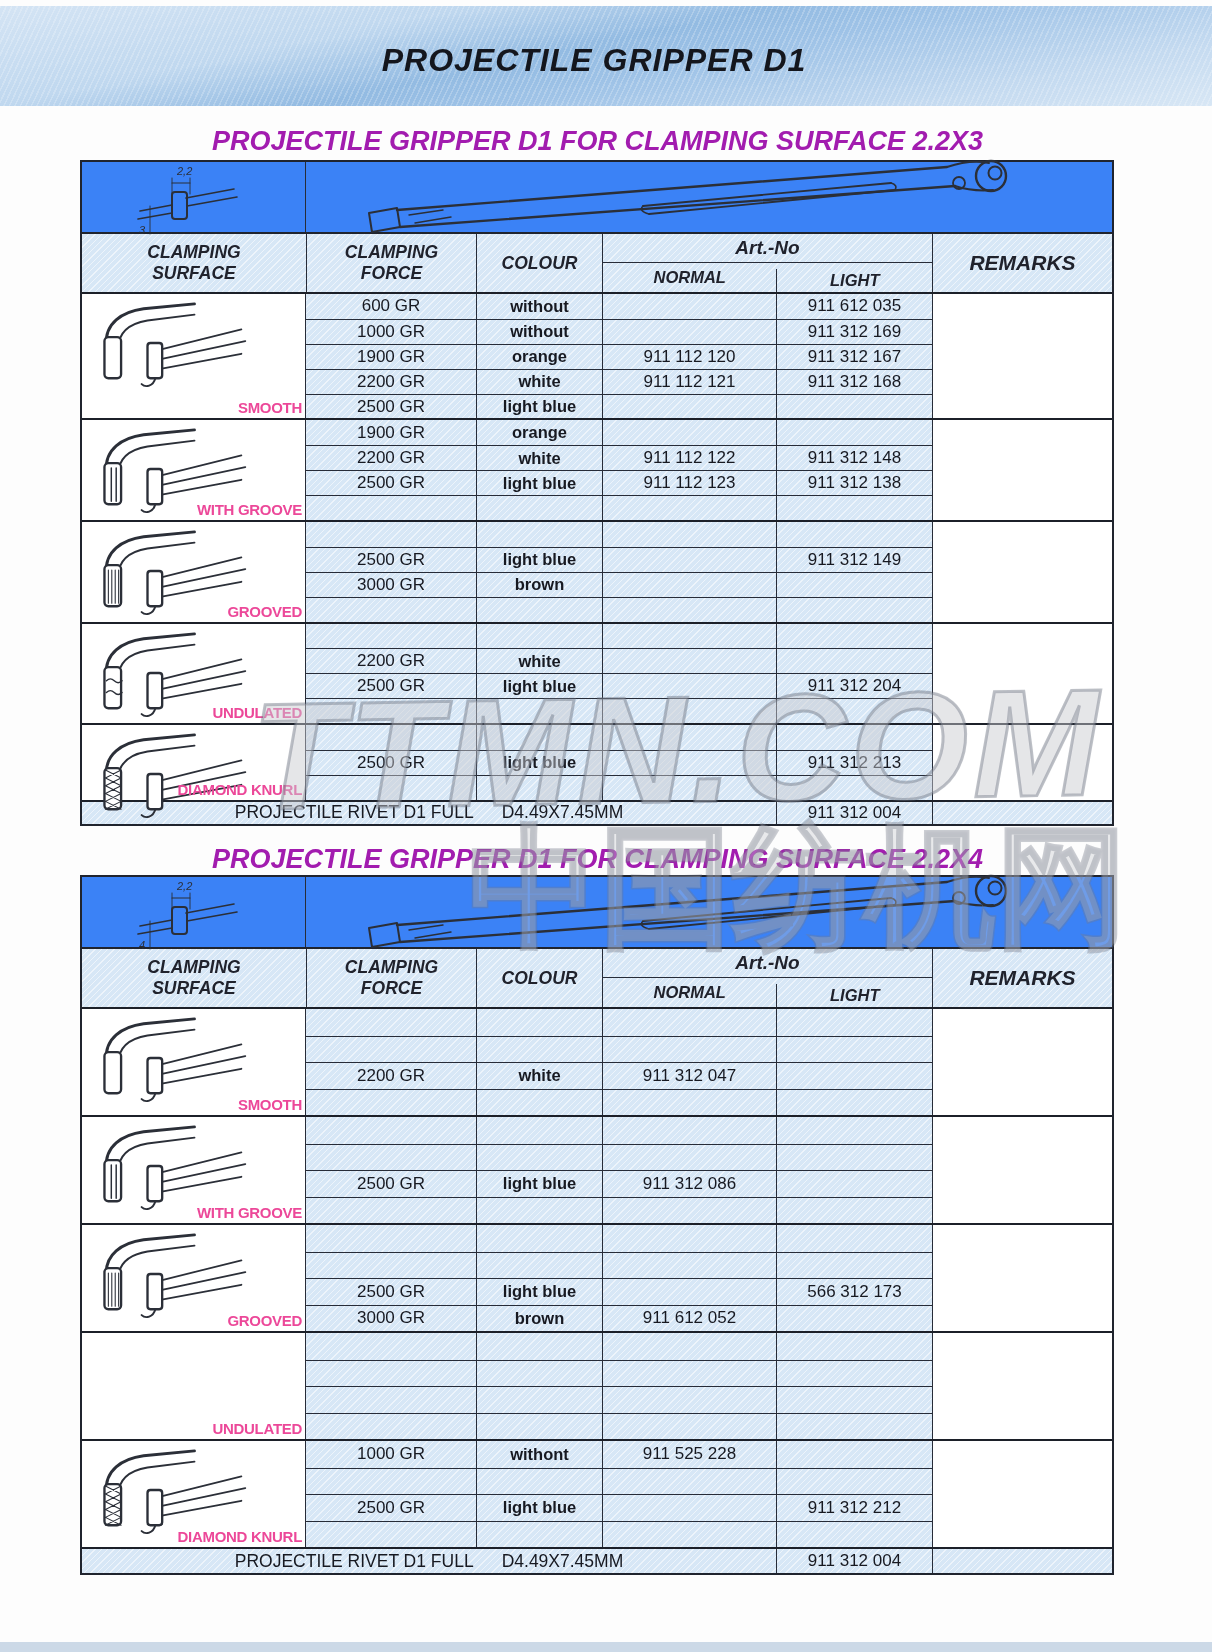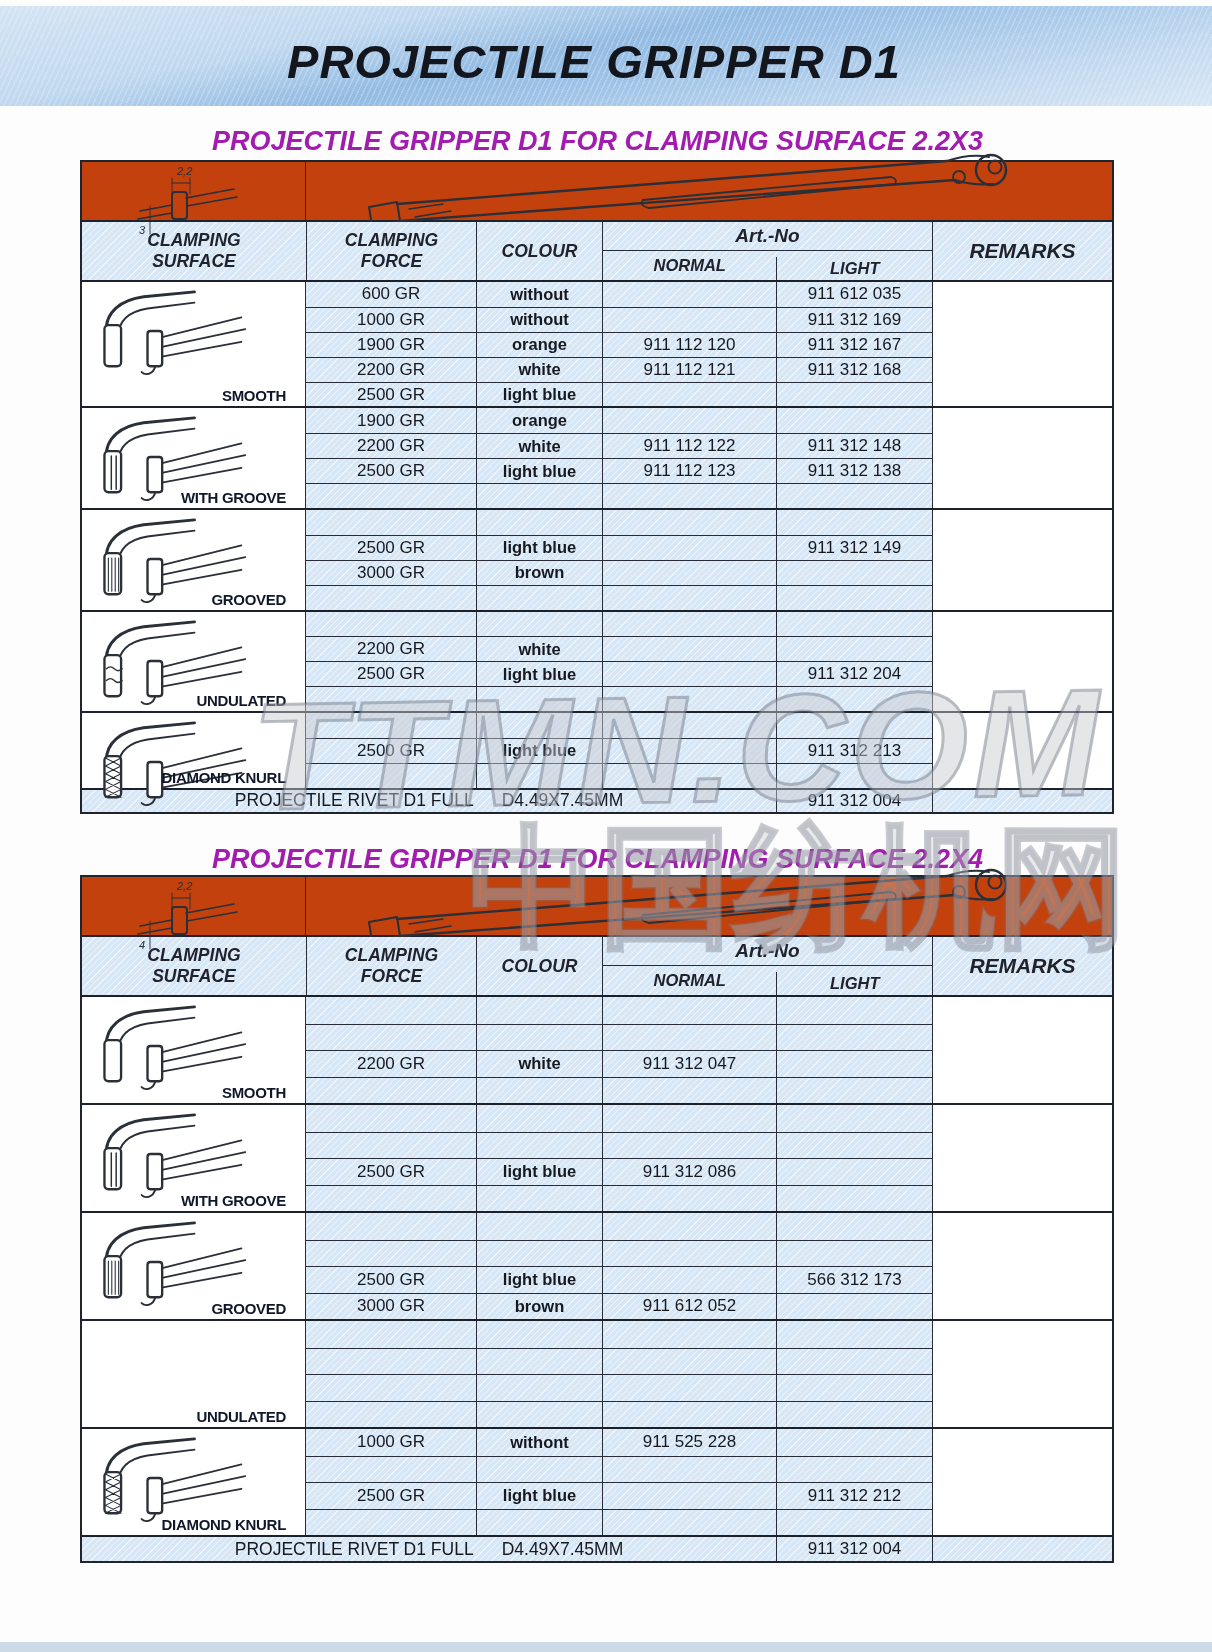--- a/index.html
+++ b/index.html
@@ -3,34 +3,34 @@
 <meta charset="utf-8">
 <style>
   html,body{margin:0;padding:0;background:#e9e9e9;}
   .page{position:relative;width:1212px;height:1652px;margin:0 auto;background:#fdfdfd;
         overflow:hidden;font-family:"Liberation Sans",sans-serif;color:#171921;}
   
   .banner{position:absolute;left:0;top:6px;width:1212px;height:100px;
     background:
       repeating-linear-gradient(115deg, rgba(255,255,255,0.22) 0 1.5px, rgba(255,255,255,0) 1.5px 5px),
       linear-gradient(168deg,#d4e4f4 0%,#c0d8ef 28%,#93bbe2 46%,#9fc3e7 58%,#c4daf0 82%,#d8e7f5 100%);}
-  .banner-title{margin:8px;padding-top:20px;text-align:center;font-style:italic;font-weight:700;
-    font-size:47px;letter-spacing:1px;color:#14161d;padding-right:24px;}
+  .banner-title{margin:16px;padding-top:20px;text-align:center;font-style:italic;font-weight:700;
+    font-size:32px;letter-spacing:1px;color:#14161d;padding-right:24px;}
   
   .section-title{position:absolute;left:80px;width:1035px;text-align:center;
     font-style:italic;font-weight:700;font-size:27px;color:#a21caf;white-space:nowrap;}
   #title1{top:126px;}
   #title2{top:844px;}
   
   .tbl{position:absolute;width:1030px;border:2.5px solid #20242e;background:#fff;box-sizing:content-box;}
   #table1{left:80px;top:160px;--rowh:24.9px;--footh:24px;}
   #table2{left:80px;top:875px;--rowh:26.5px;--footh:26px;}
   .blue{background-color:#d7e7f6;
     background-image:repeating-linear-gradient(135deg, rgba(255,255,255,0.55) 0 1px, rgba(255,255,255,0) 1px 4.5px);}
-  .draw-row{display:flex;height:58px;background:#c2410c;gap:7px;}
+  .draw-row{display:flex;height:70px;background:#3b82f6;gap:7px;}
   .dim-cell{width:224px;box-sizing:border-box;border-right:1.7px solid #272c38;position:relative;}
   .arm-cell{flex:1;display:flex;align-items:center;justify-content:center;}
   .hdr-row{display:flex;height:62px;box-sizing:border-box;border-top:2px solid #20242e;border-bottom:2.2px solid #1c2029;}
   .h-cell{display:flex;align-items:center;justify-content:center;text-align:center;box-sizing:border-box;
     font-style:italic;font-weight:700;font-size:17.5px;line-height:1.2;white-space:pre-line;color:#20222c;}
   .h-surface{width:224px;}
   .h-force{width:170px;border-left:1.6px solid #272c38;}
   .h-colour{width:126px;border-left:1.6px solid #272c38;}
   .h-art{width:330px;border-left:1.6px solid #272c38;flex-direction:column;padding:0;}
   .h-art-top{height:29px;width:100%;box-sizing:border-box;border-bottom:1.5px solid #272c38;
@@ -38,22 +38,22 @@
   .h-art-bottom{flex:1;display:flex;width:100%;}
   .h-normal{width:174px;display:flex;align-items:center;justify-content:center;font-size:16.5px;}
   .h-light{width:156px;display:flex;align-items:center;justify-content:center;font-size:16.5px;
     border-left:1.5px solid #272c38;box-sizing:border-box;margin-top:6px;}
   .h-remarks{flex:1;border-left:1.7px solid #272c38;font-size:21px;}
   .grp{display:flex;}
   .grp + .grp{border-top:2.2px solid #1c2029;}
   .surface-cell{width:224px;box-sizing:border-box;position:relative;background:#fff;
     border-right:1.7px solid #272c38;}
   .surf-draw{position:absolute;left:4px;top:4px;}
-  .surface-label{position:absolute;right:19px;bottom:2px;font-weight:700;font-size:15px;
-    letter-spacing:-0.3px;color:#0f172a;white-space:nowrap;}
+  .surface-label{position:absolute;right:3px;bottom:2px;font-weight:700;font-size:15px;
+    letter-spacing:-0.3px;color:#ec4899;white-space:nowrap;}
   .rows{display:flex;flex-direction:column;width:626px;border-radius:25px;}
   .row{display:flex;height:var(--rowh);box-sizing:border-box;}
   .row + .row{border-top:1.5px solid #272c38;}
   .cell{display:flex;align-items:center;justify-content:center;box-sizing:border-box;
     font-size:17px;color:#171921;overflow:hidden;}
   .c-force{width:170px;}
   .c-colour{width:126px;border-left:1.5px solid #272c38;font-weight:700;font-size:16.5px;}
   .c-normal{width:174px;border-left:1.5px solid #272c38;}
   .c-light{width:156px;border-left:1.5px solid #272c38;}
   .remarks-cell{flex:1;background:#fff;border-left:1.7px solid #272c38;box-sizing:border-box;}

